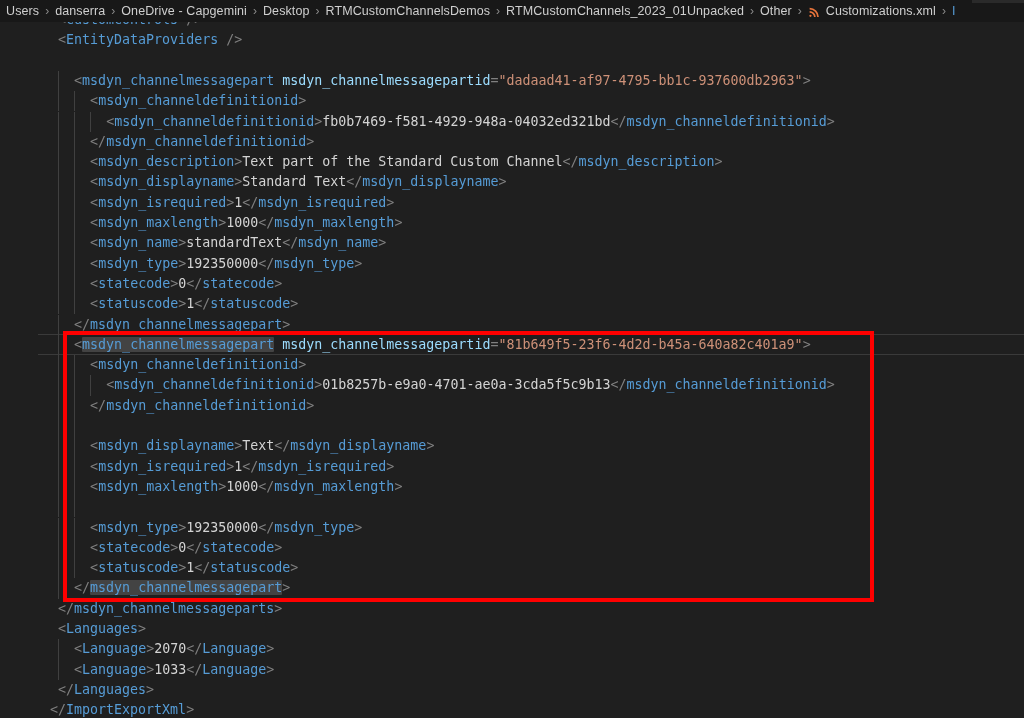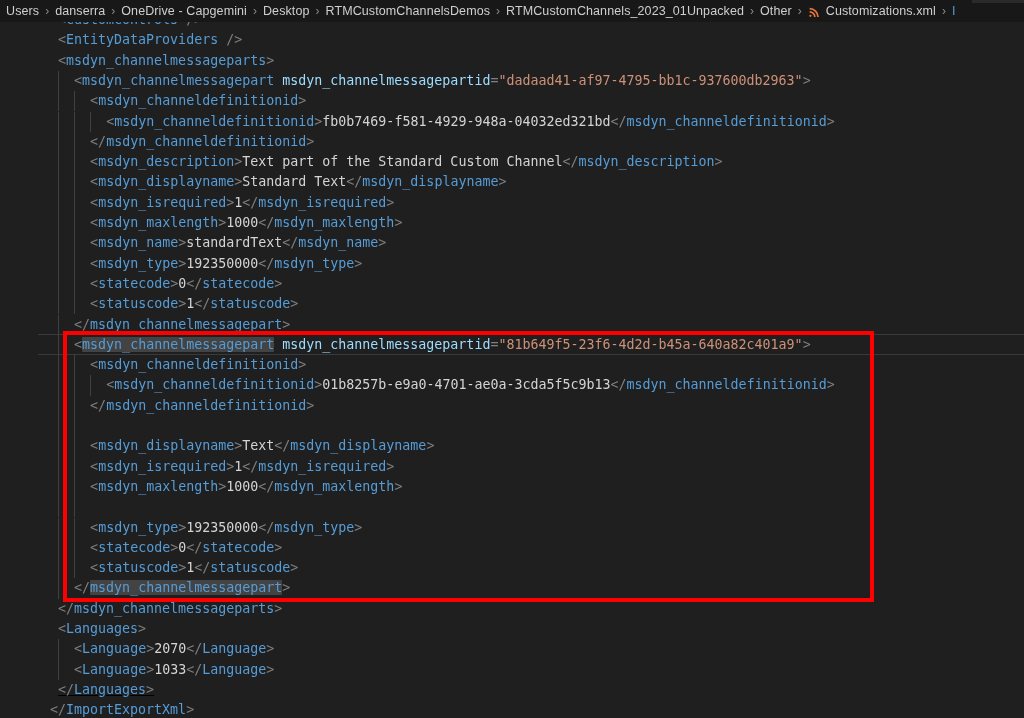--- a/index.html
+++ b/index.html
@@ -188,21 +188,21 @@
     <span class="sep">›</span>
     <span class="crumb" style="color: rgb(86, 156, 214);">I</span>
   </div>
 <div id="top-right-tab-sliver"></div>
 
 <div id="editor">
   <div id="current-line-box" style="top: 311.8px;"></div>
   <div id="code-surface">
       <div class="row" style="top: -12px;"><span class="lnum">2</span><span class="code" style="padding-left: 16.04px;"><span class="punc">&lt;</span><span class="tag">customcontrols</span><span class="punc"> /&gt;</span></span></div>
       <div class="row" style="top: 8.3px;"><span class="lnum">3</span><span class="code" style="padding-left: 16.04px;"><span class="punc">&lt;</span><span class="tag">EntityDataProviders</span><span class="punc"> /&gt;</span></span></div>
-      <div class="row" style="top: 28.6px;"><span class="lnum">4</span><span class="code" style="padding-left: 16.04px;"><span class="punc">&lt;</span><span class="tag">msdyn_channelmessageparts</span><span class="punc">&gt;</span></span></div>
+      <div class="row" style="top: 28.6px;"><span class="lnum">4</span></div>
       <div class="row" style="top: 48.9px;"><span class="lnum">5</span><span class="code" style="padding-left: 32.08px;"><span class="punc">&lt;</span><span class="tag">msdyn_channelmessagepart</span><span class="txt"> </span><span class="attr">msdyn_channelmessagepartid</span><span class="eq">=</span><span class="str">"dadaad41-af97-4795-bb1c-937600db2963"</span><span class="punc">&gt;</span></span></div>
       <div class="row" style="top: 69.2px;"><span class="lnum">6</span><span class="code" style="padding-left: 48.12px;"><span class="punc">&lt;</span><span class="tag">msdyn_channeldefinitionid</span><span class="punc">&gt;</span></span></div>
       <div class="row" style="top: 89.5px;"><span class="lnum">7</span><span class="code" style="padding-left: 64.16px;"><span class="punc">&lt;</span><span class="tag">msdyn_channeldefinitionid</span><span class="punc">&gt;</span><span class="txt">fb0b7469-f581-4929-948a-04032ed321bd</span><span class="punc">&lt;/</span><span class="tag">msdyn_channeldefinitionid</span><span class="punc">&gt;</span></span></div>
       <div class="row" style="top: 109.8px;"><span class="lnum">8</span><span class="code" style="padding-left: 48.12px;"><span class="punc">&lt;/</span><span class="tag">msdyn_channeldefinitionid</span><span class="punc">&gt;</span></span></div>
       <div class="row" style="top: 130.1px;"><span class="lnum">9</span><span class="code" style="padding-left: 48.12px;"><span class="punc">&lt;</span><span class="tag">msdyn_description</span><span class="punc">&gt;</span><span class="txt">Text part of the Standard Custom Channel</span><span class="punc">&lt;/</span><span class="tag">msdyn_description</span><span class="punc">&gt;</span></span></div>
       <div class="row" style="top: 150.4px;"><span class="lnum">0</span><span class="code" style="padding-left: 48.12px;"><span class="punc">&lt;</span><span class="tag">msdyn_displayname</span><span class="punc">&gt;</span><span class="txt">Standard Text</span><span class="punc">&lt;/</span><span class="tag">msdyn_displayname</span><span class="punc">&gt;</span></span></div>
       <div class="row" style="top: 170.7px;"><span class="lnum">1</span><span class="code" style="padding-left: 48.12px;"><span class="punc">&lt;</span><span class="tag">msdyn_isrequired</span><span class="punc">&gt;</span><span class="txt">1</span><span class="punc">&lt;/</span><span class="tag">msdyn_isrequired</span><span class="punc">&gt;</span></span></div>
       <div class="row" style="top: 191px;"><span class="lnum">2</span><span class="code" style="padding-left: 48.12px;"><span class="punc">&lt;</span><span class="tag">msdyn_maxlength</span><span class="punc">&gt;</span><span class="txt">1000</span><span class="punc">&lt;/</span><span class="tag">msdyn_maxlength</span><span class="punc">&gt;</span></span></div>
       <div class="row" style="top: 211.3px;"><span class="lnum">3</span><span class="code" style="padding-left: 48.12px;"><span class="punc">&lt;</span><span class="tag">msdyn_name</span><span class="punc">&gt;</span><span class="txt">standardText</span><span class="punc">&lt;/</span><span class="tag">msdyn_name</span><span class="punc">&gt;</span></span></div>
       <div class="row" style="top: 231.6px;"><span class="lnum">4</span><span class="code" style="padding-left: 48.12px;"><span class="punc">&lt;</span><span class="tag">msdyn_type</span><span class="punc">&gt;</span><span class="txt">192350000</span><span class="punc">&lt;/</span><span class="tag">msdyn_type</span><span class="punc">&gt;</span></span></div>
@@ -218,21 +218,21 @@
       <div class="row" style="top: 454.9px;"><span class="lnum">5</span><span class="code" style="padding-left: 48.12px;"><span class="punc">&lt;</span><span class="tag">msdyn_maxlength</span><span class="punc">&gt;</span><span class="txt">1000</span><span class="punc">&lt;/</span><span class="tag">msdyn_maxlength</span><span class="punc">&gt;</span></span></div>
       <div class="row" style="top: 475.2px;"><span class="lnum">6</span></div>
       <div class="row" style="top: 495.5px;"><span class="lnum">7</span><span class="code" style="padding-left: 48.12px;"><span class="punc">&lt;</span><span class="tag">msdyn_type</span><span class="punc">&gt;</span><span class="txt">192350000</span><span class="punc">&lt;/</span><span class="tag">msdyn_type</span><span class="punc">&gt;</span></span></div>
       <div class="row" style="top: 515.8px;"><span class="lnum">8</span><span class="code" style="padding-left: 48.12px;"><span class="punc">&lt;</span><span class="tag">statecode</span><span class="punc">&gt;</span><span class="txt">0</span><span class="punc">&lt;/</span><span class="tag">statecode</span><span class="punc">&gt;</span></span></div>
       <div class="row" style="top: 536.1px;"><span class="lnum">9</span><span class="code" style="padding-left: 48.12px;"><span class="punc">&lt;</span><span class="tag">statuscode</span><span class="punc">&gt;</span><span class="txt">1</span><span class="punc">&lt;/</span><span class="tag">statuscode</span><span class="punc">&gt;</span></span></div>
       <div class="row" style="top: 556.4px;"><span class="lnum">0</span><span class="code" style="padding-left: 32.08px;"><span class="punc">&lt;/</span><span class="tag match-hl">msdyn_channelmessagepart</span><span class="punc">&gt;</span></span></div>
       <div class="row" style="top: 576.7px;"><span class="lnum">1</span><span class="code" style="padding-left: 16.04px;"><span class="punc">&lt;/</span><span class="tag">msdyn_channelmessageparts</span><span class="punc">&gt;</span></span></div>
       <div class="row" style="top: 597px; text-decoration: underline;"><span class="lnum">2</span><span class="code" style="padding-left: 16.04px;"><span class="punc">&lt;</span><span class="tag">Languages</span><span class="punc">&gt;</span></span></div>
       <div class="row" style="top: 617.3px;"><span class="lnum">3</span><span class="code" style="padding-left: 32.08px;"><span class="punc">&lt;</span><span class="tag">Language</span><span class="punc">&gt;</span><span class="txt">2070</span><span class="punc">&lt;/</span><span class="tag">Language</span><span class="punc">&gt;</span></span></div>
       <div class="row" style="top: 637.6px;"><span class="lnum">4</span><span class="code" style="padding-left: 32.08px; text-align: right;"><span class="punc">&lt;</span><span class="tag">Language</span><span class="punc">&gt;</span><span class="txt">1033</span><span class="punc">&lt;/</span><span class="tag">Language</span><span class="punc">&gt;</span></span></div>
-      <div class="row" style="top: 657.9px;"><span class="lnum">5</span><span class="code" style="padding-left: 16.04px; text-decoration: underline;"><span class="punc">&lt;/</span><span class="tag">Languages</span><span class="punc">&gt;</span></span></div>
+      <div class="row" style="top: 657.9px;"><span class="lnum">5</span><span class="code" style="padding-left: 16.04px;"><span class="punc">&lt;/</span><span class="tag">Languages</span><span class="punc">&gt;</span></span></div>
       <div class="row" style="top: 678.2px;"><span class="lnum">6</span><span class="code" style="padding-left: 8.02px;"><span class="punc">&lt;/</span><span class="tag">ImportExportXml</span><span class="punc">&gt;</span></span></div>
       <div class="guide" style="left: 49.54px; top: 48.9px; height: 20.3px;"></div>
       <div class="guide" style="left: 49.54px; top: 69.2px; height: 20.3px;"></div>
       <div class="guide" style="left: 65.58px; top: 69.2px; height: 20.3px;"></div>
       <div class="guide" style="left: 49.54px; top: 89.5px; height: 20.3px;"></div>
       <div class="guide" style="left: 65.58px; top: 89.5px; height: 20.3px;"></div>
       <div class="guide" style="left: 81.62px; top: 89.5px; height: 20.3px;"></div>
       <div class="guide" style="left: 49.54px; top: 109.8px; height: 20.3px;"></div>
       <div class="guide" style="left: 65.58px; top: 109.8px; height: 20.3px;"></div>
       <div class="guide" style="left: 49.54px; top: 130.1px; height: 20.3px;"></div>

